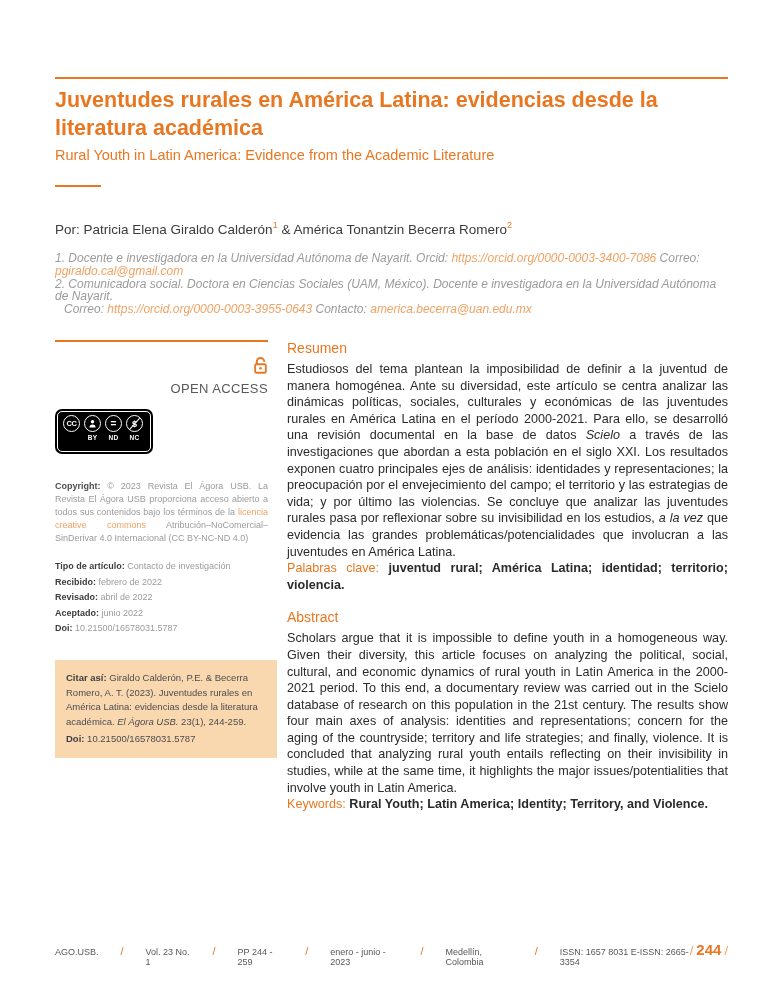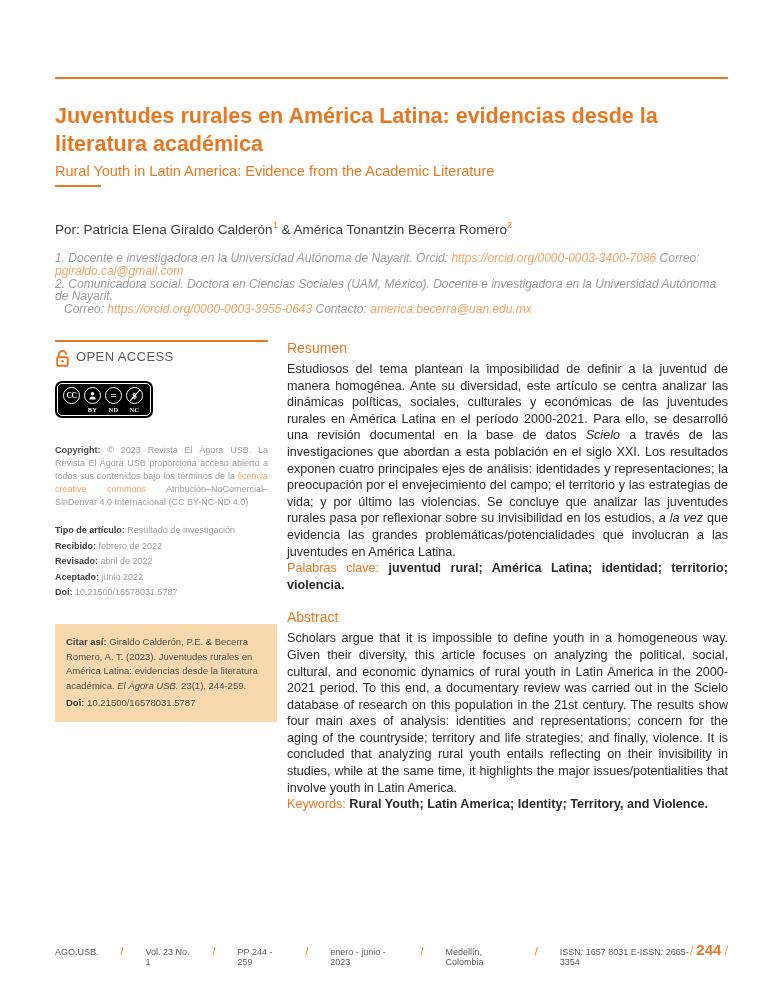--- a/index.html
+++ b/index.html
@@ -11,41 +11,41 @@
   .page { position:relative; width:768px; height:1000px; background:#fff; overflow:hidden;
           font-family:"Liberation Sans", sans-serif; }
 
   
   .logo { position:absolute; top:22px; left:0; width:100%; text-align:center;
           font-size:29px; font-weight:bold; letter-spacing:1px; color:var(--logo_gray); }
   .logo .a-accent { color:var(--accent); }
   .top-rule { position:absolute; top:77px; left:55px; width:673px; height:2px; background:var(--accent); }
 
   
-  .title-block { position:absolute; top:103px; left:55px; width:660px; }
+  .title-block { position:absolute; top:87px; left:55px; width:660px; }
   .title-es { font-size:21.5px; line-height:1.3; font-weight:bold; color:var(--accent); }
   .title-en { margin-top:4px; font-size:14.5px; font-weight:400; color:var(--accent); }
   .title-dash { position:absolute; top:185px; left:55px; width:46px; height:2px; background:var(--accent); }
 
   
   .byline { position:absolute; top:220px; left:55px; font-size:13.5px; color:#3C3C3E; }
   .byline sup { color:var(--accent); font-size:9px; }
   .footnotes { position:absolute; top:252px; left:55px; width:662px;
                font-size:12px; line-height:12.8px; color:var(--text_gray);font-style:italic; }
   .footnotes .indent { padding-left:9px; }
   a.link { color:var(--accent_light); text-decoration:none; }
 
   
   .left-col { position:absolute; top:340px; left:55px; width:213px; }
   .col-rule { height:2px; background:var(--accent); }
-  .oa-row { margin-top:7px; display:flex; align-items:flex-start; gap:6px; }
+  .oa-row { margin-top:14px; display:flex; align-items:flex-end; gap:6px;flex-direction:column; }
   .oa-label { font-size:13px; color:#58595B; letter-spacing:0.4px; font-weight:500; }
 
   .cc-badge { margin-top:13px; position:relative; width:98px; background:var(--badge_bg);
-              border-radius:7px; padding:6px 8px 5px;font-family:Liberation Serif, serif; }
+              border-radius:7px; padding:6px 8px 13px; }
   .cc-badge::before { content:""; position:absolute; inset:2px; border:1px solid #fff;
                       border-radius:5px; pointer-events:none; }
   .cc-circles { display:flex; gap:4px; position:relative; }
   .cc-circle { width:17px; height:17px; border:1.4px solid #fff; border-radius:50%; color:#fff;
                display:flex; align-items:center; justify-content:center; font-weight:bold; font-size:8px; }
   .cc-circle.cc-logo { font-size:7.5px; letter-spacing:-0.5px; }
   .cc-circle.eq { font-size:10px; }
   .cc-circle.dollar { position:relative; font-size:9px; overflow:hidden; }
   .cc-circle.dollar::after { content:""; position:absolute; left:7px; top:0; width:1.3px; height:16px;
                background:#fff; transform:rotate(42deg); }
@@ -131,21 +131,21 @@
       <div class="cc-letters">
         <span>BY</span>
         <span>ND</span>
         <span>NC</span>
       </div>
     </div>
 
     <div class="copyright"><b>Copyright:</b><span> © 2023 Revista El Ágora USB. La Revista El Ágora USB proporciona acceso abierto a todos sus contenidos bajo los términos de la </span><a class="link" href="#">licencia creative commons</a><span> Atribución–NoComercial–SinDerivar 4.0 Internacional (CC BY-NC-ND 4.0)</span></div>
 
     <div class="meta">
-      <div class="meta-line"><b>Tipo de artículo:</b><span class="val"> Resultado de investigación</span></div>
+      <div class="meta-line"><b>Tipo de artículo:</b><span class="val"> Contacto de investigación</span></div>
       <div class="meta-line"><b>Recibido:</b><span class="val"> febrero de 2022</span></div>
       <div class="meta-line"><b>Revisado:</b><span class="val"> abril de 2022</span></div>
       <div class="meta-line"><b>Aceptado:</b><span class="val"> junio 2022</span></div>
       <div class="meta-line"><b>Doi:</b><span class="val"> 10.21500/16578031.5787</span></div>
     </div>
 
     <div class="cite-box">
       <div><b>Citar así:</b><span> Giraldo Calderón, P.E. &amp; Becerra Romero, A. T. (2023). Juventudes rurales en América Latina: evidencias desde la literatura académica. </span><i>El Ágora USB.</i><span> 23(1), 244-259.</span></div>
       <div class="doi-line"><b>Doi:</b><span> 10.21500/16578031.5787</span></div>
     </div>

